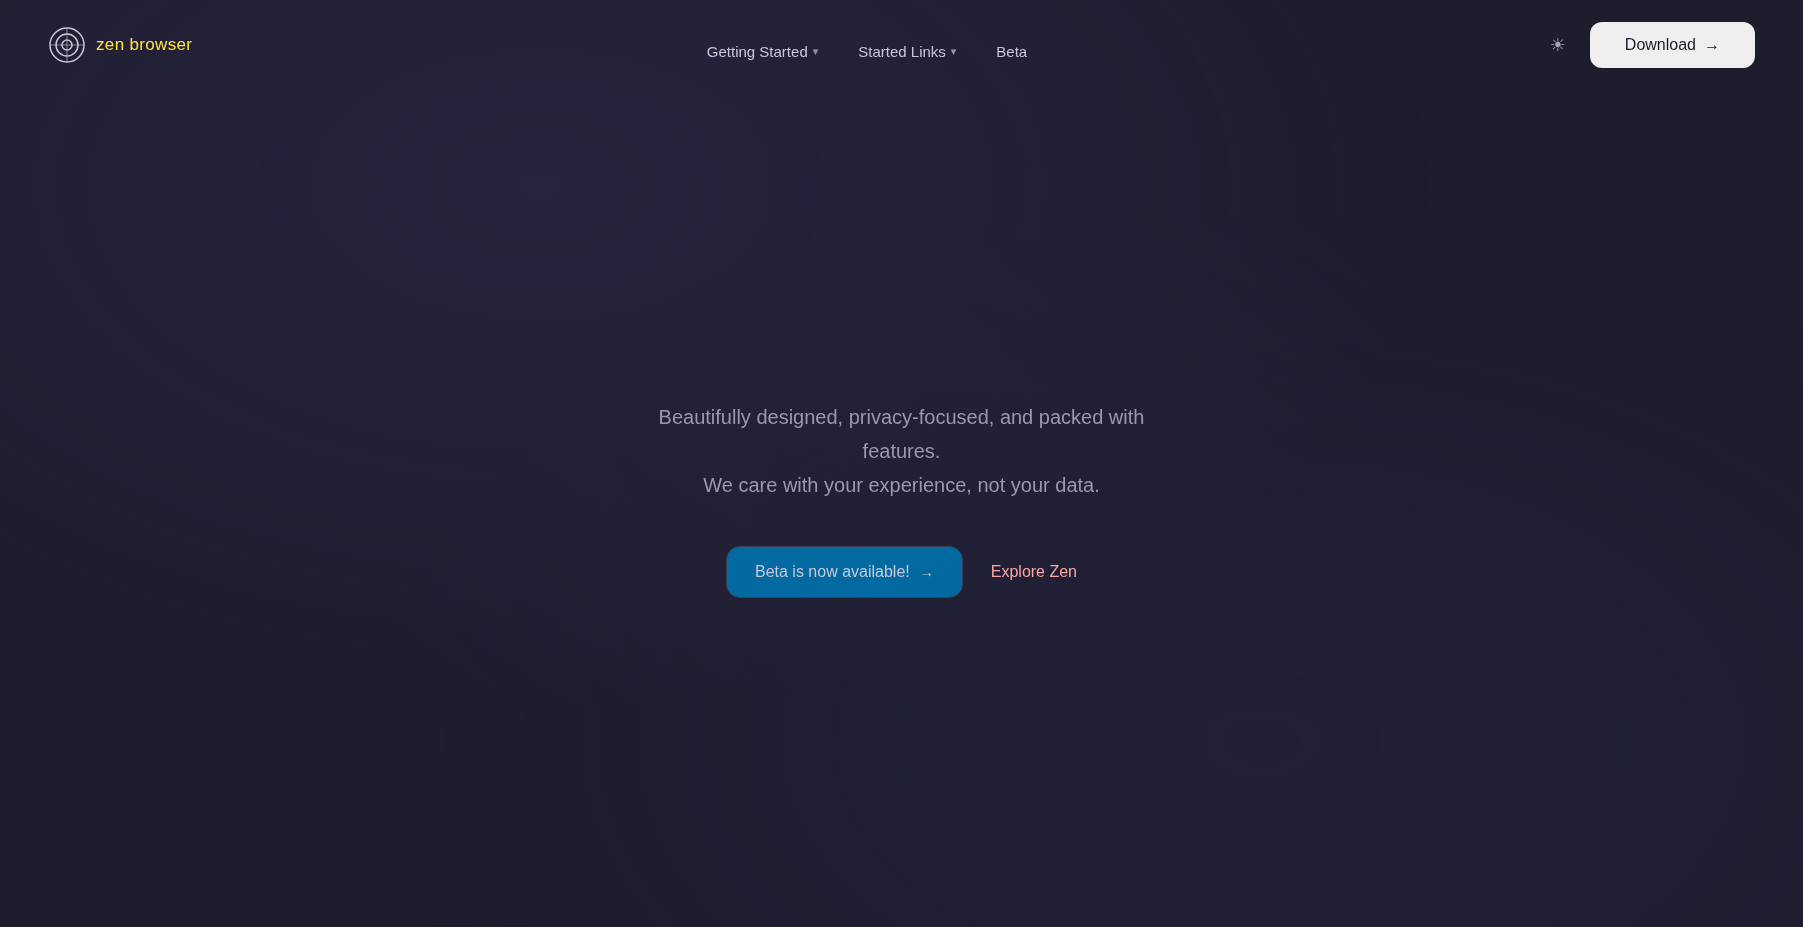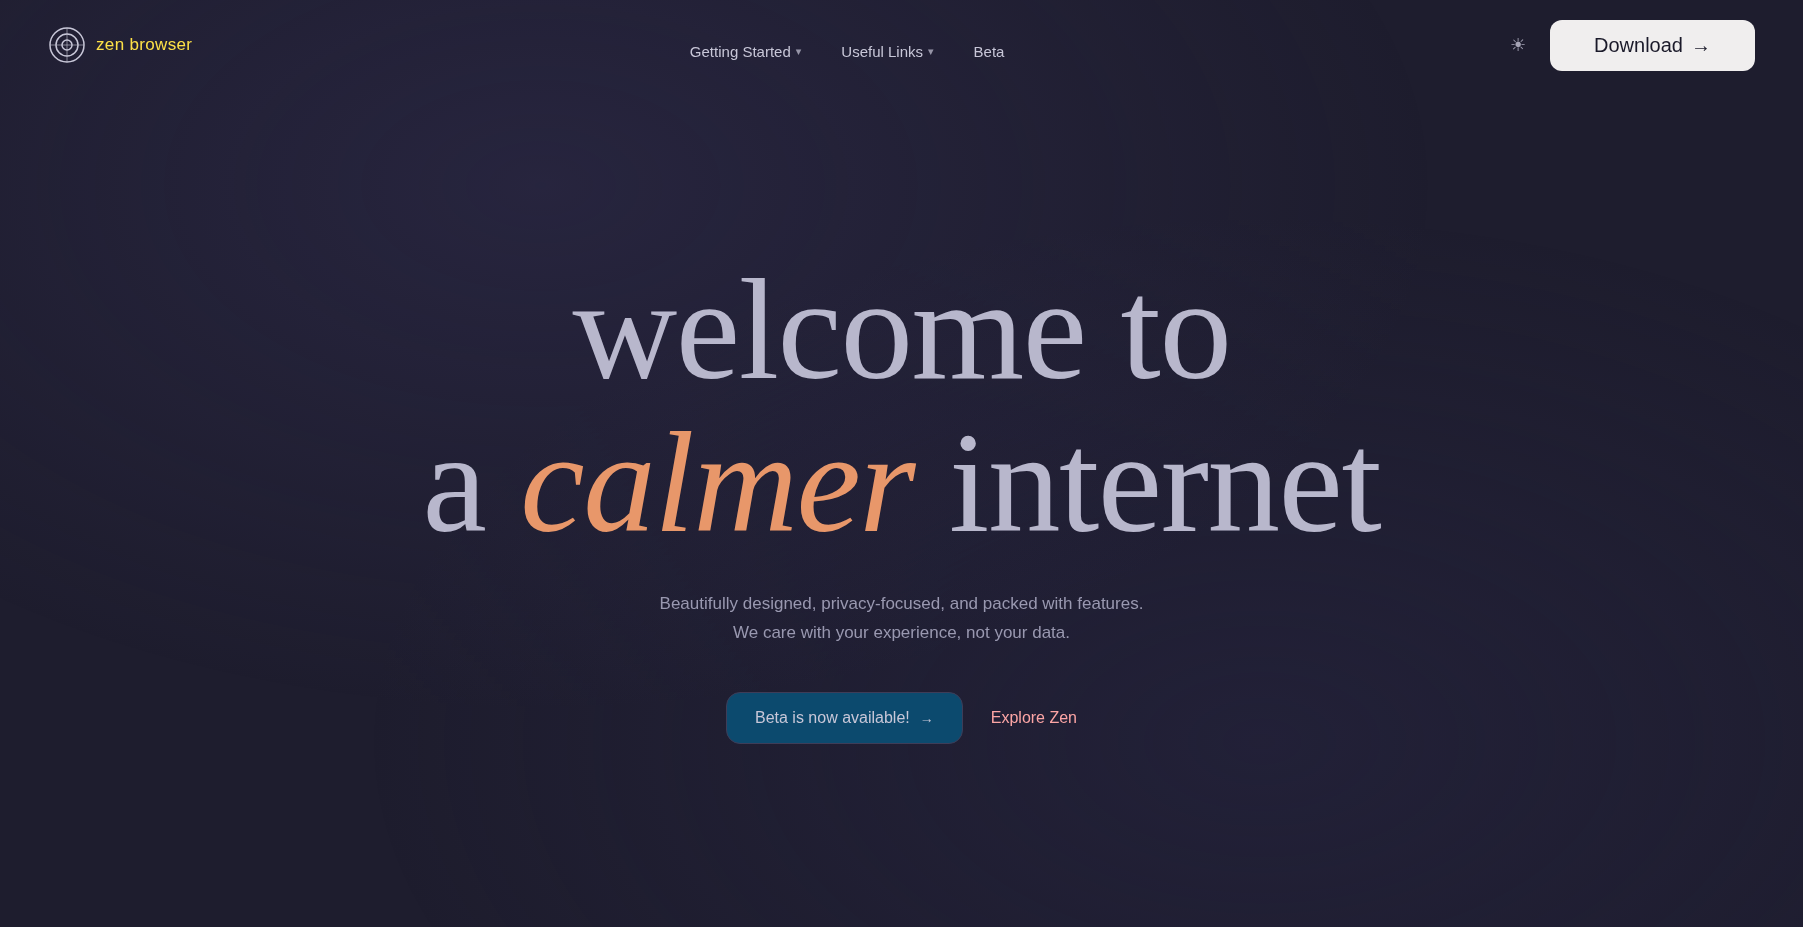--- a/index.html
+++ b/index.html
@@ -91,23 +91,23 @@
       transition: opacity 0.2s;
     }
 
     .download-btn {
       display: flex;
       align-items: center;
       gap: 8px;
       background: #f0eeee;
       color: #1a1929;
       border: none;
-      padding: 14px 44px;
+      padding: 14px 35px;
       border-radius: 12px;
-      font-size: 20px;
+      font-size: 16px;
       font-weight: 500;
       cursor: pointer;
       text-decoration: none;
       transition: background 0.2s;
     }
 
     
     .hero {
       display: flex;
       flex-direction: column;
@@ -147,38 +147,38 @@
     .hero-calmer {
       color: #e8976a;
       font-style: italic;
     }
 
     .hero-internet {
       color: #b8b7cc;
     }
 
     .hero-subtitle {
-      font-size: 17px;
+      font-size: 20px;
       color: #9998b0;
       line-height: 1.7;
       margin-bottom: 44px;
       max-width: 520px;
     }
 
     .hero-actions {
       display: flex;
       align-items: center;
       gap: 28px;
     }
 
     .beta-btn {
       display: flex;
       align-items: center;
       gap: 10px;
-      background: #0c4a6e;
+      background: #0369a1;
       color: #c8c7d8;
       border: 1.5px solid #3e3d58;
       padding: 16px 28px;
       border-radius: 14px;
       font-size: 16px;
       font-weight: 500;
       cursor: pointer;
       text-decoration: none;
       transition: background 0.2s;
     }
@@ -229,50 +229,40 @@
     </svg>
     <span class="logo-text">zen browser</span>
   </a>
 
   <div class="nav-links">
     <a href="#" class="nav-link">
       <span>Getting Started</span>
       <span class="chevron-icon">▾</span>
     </a>
     <a href="#" class="nav-link">
-      <span>Useful Links</span>
+      <span>Started Links</span>
       <span class="chevron-icon">▾</span>
     </a>
     <a href="#" class="nav-link">
       <span>Beta</span>
     </a>
   </div>
 
   <div class="nav-right">
     <button class="theme-toggle" title="Toggle theme">
       <span>☀</span>
     </button>
     <a href="#" class="download-btn">
       <span>Download</span>
       <span>→</span>
     </a>
   </div>
 </nav>
 
 <section class="hero">
-  <h1 class="hero-title">
-    <span class="hero-line1">welcome to</span>
-    <span class="hero-line2">
-      <span class="hero-a">a</span>
-      <span> </span>
-      <span class="hero-calmer">calmer</span>
-      <span> </span>
-      <span class="hero-internet">internet</span>
-    </span>
-  </h1>
 
   <p class="hero-subtitle">
     <span>Beautifully designed, privacy-focused, and packed with features.</span><br>
     <span>We care with your experience, not your data.</span>
   </p>
 
   <div class="hero-actions">
     <a href="#" class="beta-btn">
       <span>Beta is now available!</span>
       <span class="arrow-icon">→</span>

